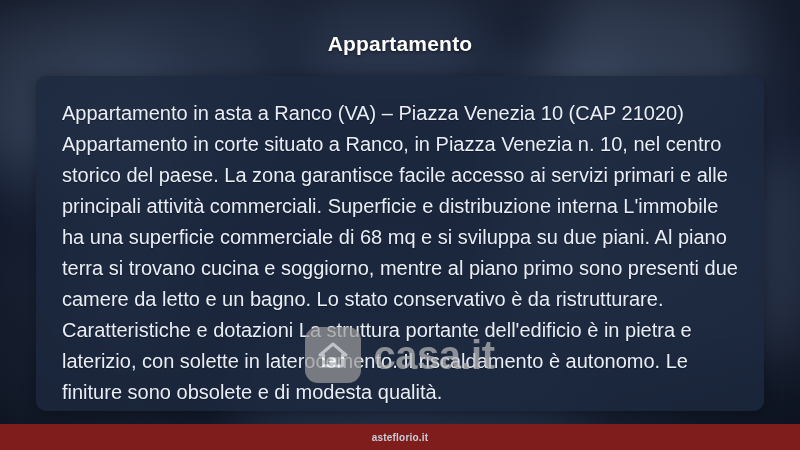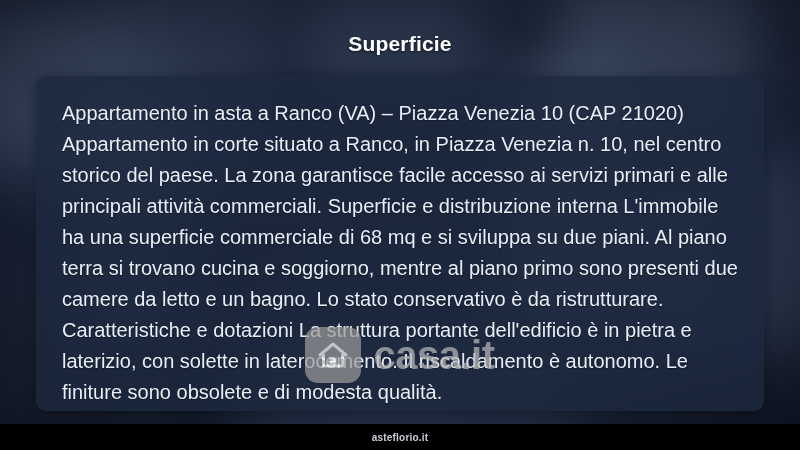--- a/index.html
+++ b/index.html
@@ -121,21 +121,21 @@
     letter-spacing: -.5px;
   }
 
   
   .footer-bar {
     position: absolute;
     left: 0;
     right: 0;
     bottom: 0;
     height: 26px;
-    background: #000000;
+    background: #7f1d1d;
     display: flex;
     align-items: center;
     justify-content: center;
   }
   .footer-text {
     color: #c9ced8;
     font-size: 10px;
     font-weight: bold;
     letter-spacing: .2px;
   }
@@ -151,21 +151,21 @@
     <div class="bg-blob blob-c"></div>
     <div class="bg-blob blob-d"></div>
     <div class="bg-blob blob-e"></div>
     <div class="bg-blob blob-f"></div>
     <div class="bg-blob blob-h"></div>
     <div class="bg-blob blob-i"></div>
     <div class="bg-blob blob-j"></div>
   </div>
   <div class="vignette"></div>
 
-  <div class="title">Superficie</div>
+  <div class="title">Appartamento</div>
 
   <div class="panel">
     <div class="panel-text">Appartamento in asta a Ranco (VA) – Piazza Venezia 10 (CAP 21020) Appartamento in corte situato a Ranco, in Piazza Venezia n. 10, nel centro storico del paese. La zona garantisce facile accesso ai servizi primari e alle principali attività commerciali. Superficie e distribuzione interna L'immobile ha una superficie commerciale di 68 mq e si sviluppa su due piani. Al piano terra si trovano cucina e soggiorno, mentre al piano primo sono presenti due camere da letto e un bagno. Lo stato conservativo è da ristrutturare. Caratteristiche e dotazioni La struttura portante dell'edificio è in pietra e laterizio, con solette in laterocemento. Il riscaldamento è autonomo. Le finiture sono obsolete e di modesta qualità.</div>
   </div>
 
   <div class="watermark">
     <div class="wm-badge">
       <svg width="34" height="34" viewBox="0 0 34 34" aria-hidden="true">
         <path d="M17 6 L30 17 L26.5 17 L26.5 28 L7.5 28 L7.5 17 L4 17 Z" fill="none" stroke="#ffffff" stroke-width="3" stroke-linejoin="round"></path>
         <rect x="13.5" y="19.5" width="7" height="8.5" fill="#ffffff"></rect>

